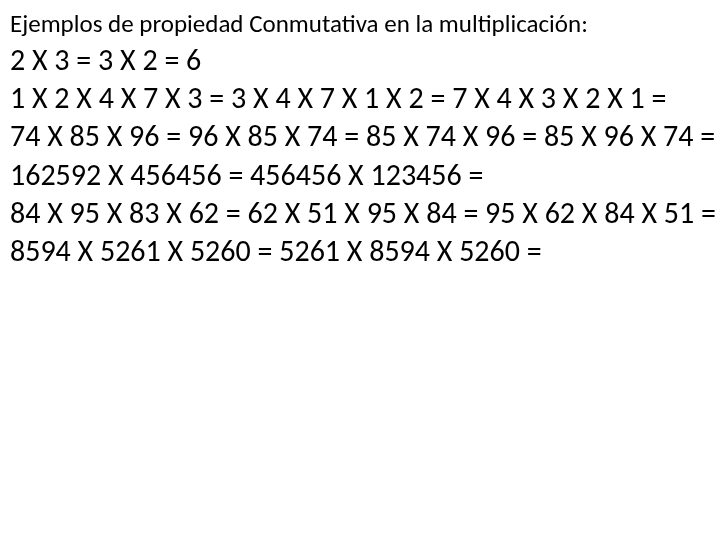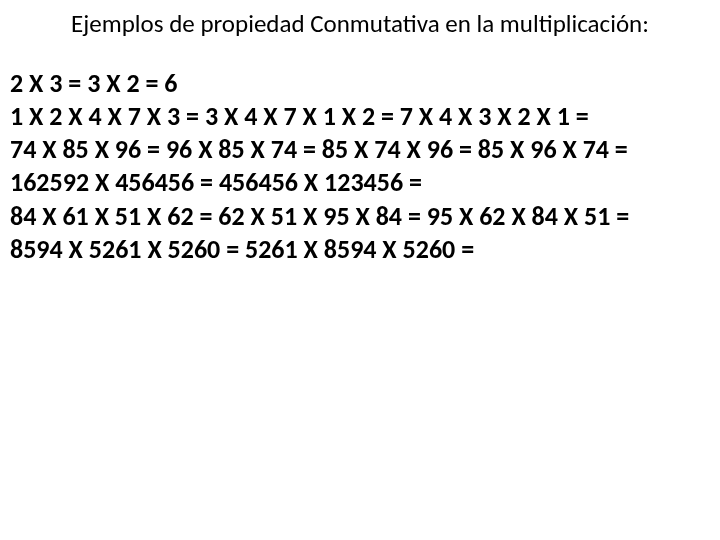--- a/index.html
+++ b/index.html
@@ -11,36 +11,33 @@
     font-family: Calibri, Arial, sans-serif;
     color: #000000;
   }
   .page {
     padding: 8px 10px;
     box-sizing: border-box;
   }
   .title {
     font-size: 25px;
     line-height: 1.3;
-    margin-bottom: 26px;
-    text-align: center;
   }
   .line {
-    font-size: 26px;
+    font-size: 30px;
     line-height: 1.28;
     white-space: nowrap;
-    font-weight: bold;
   }
 </style>
 </head>
 <body>
 
 <div class="page">
   <div class="title">Ejemplos de propiedad Conmutativa en la multiplicación:</div>
   <div>
     <div class="line">2 X 3 = 3 X 2 = 6</div>
     <div class="line">1 X 2 X 4 X 7 X 3 = 3 X 4 X 7 X 1 X 2 = 7 X 4 X 3 X 2 X 1 =</div>
     <div class="line">74 X 85 X 96 = 96 X 85 X 74 = 85 X 74 X 96 = 85 X 96 X 74 =</div>
     <div class="line">162592 X 456456 = 456456 X 123456 =</div>
-    <div class="line">84 X 61 X 51 X 62 = 62 X 51 X 95 X 84 = 95 X 62 X 84 X 51 =</div>
+    <div class="line">84 X 95 X 83 X 62 = 62 X 51 X 95 X 84 = 95 X 62 X 84 X 51 =</div>
     <div class="line">8594 X 5261 X 5260 = 5261 X 8594 X 5260 =</div>
   </div>
 </div>
 
 </body></html>

